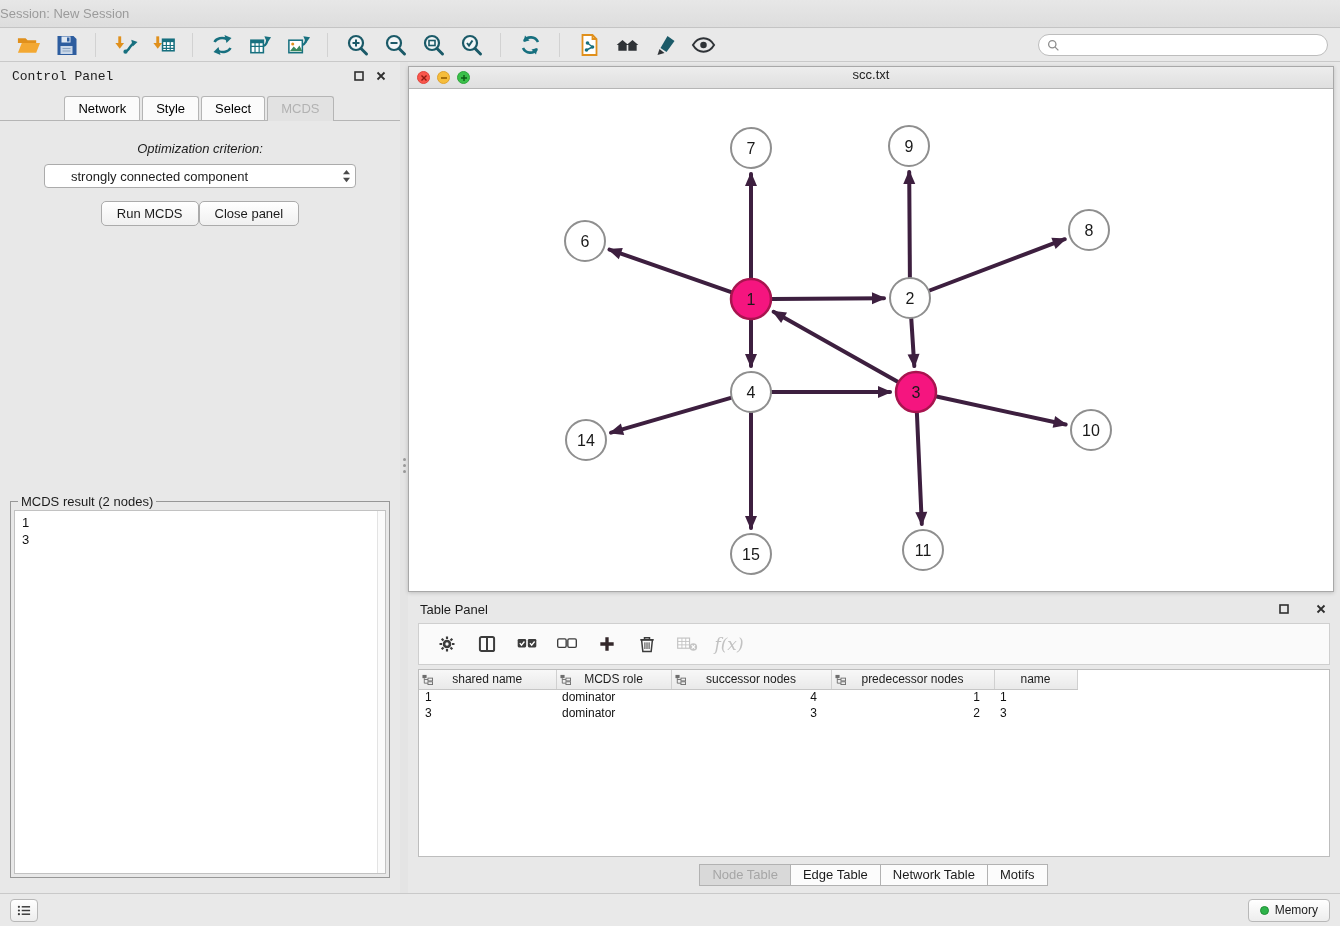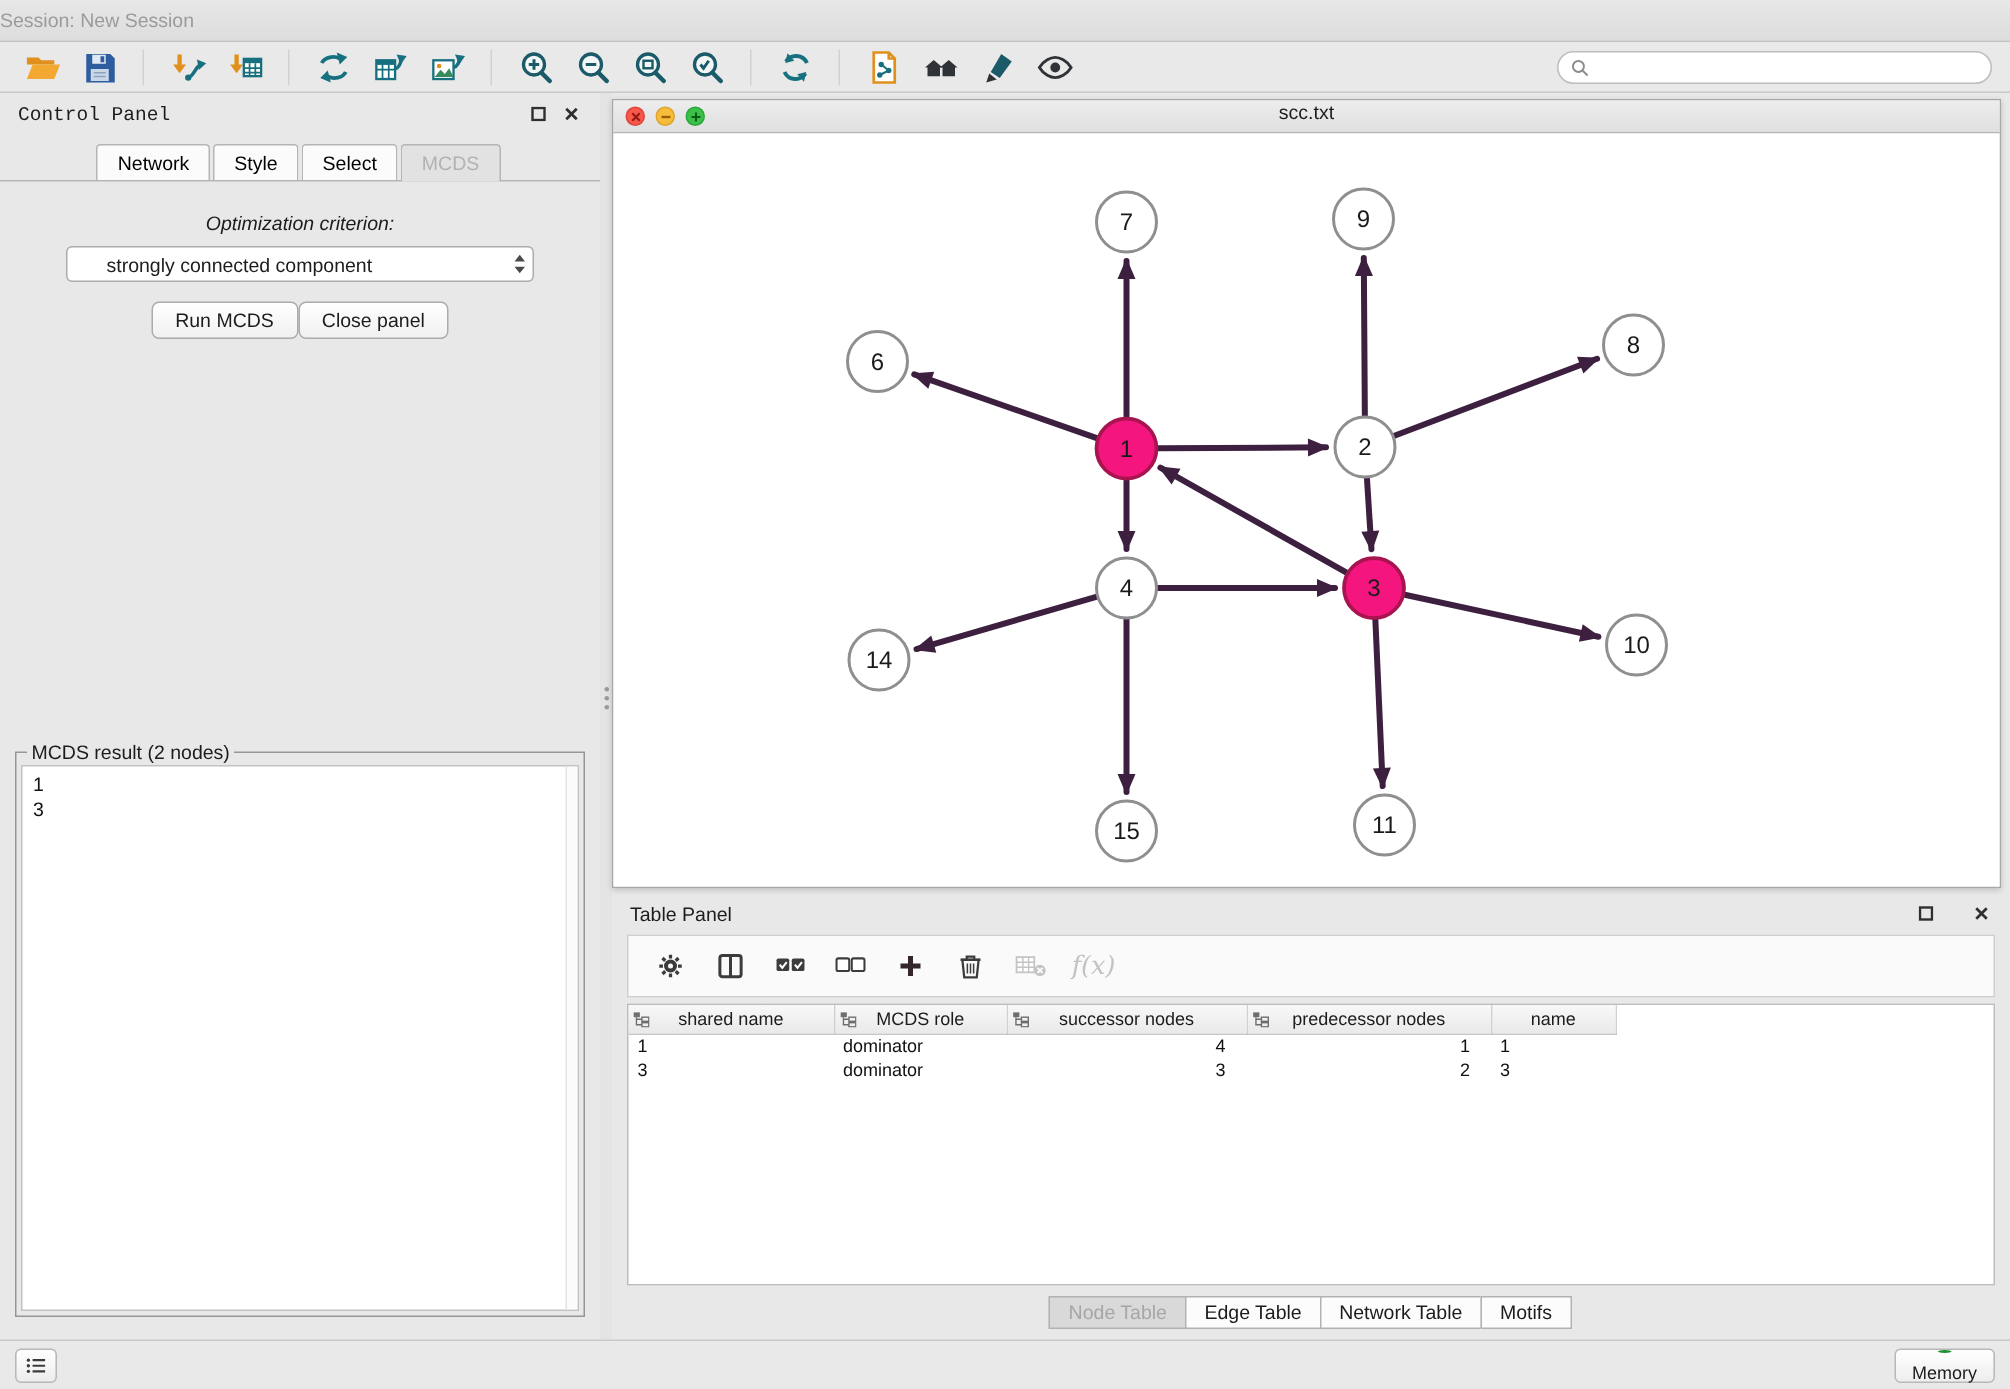--- a/index.html
+++ b/index.html
@@ -84,21 +84,21 @@
   .tp-tabs { display:flex; justify-content:center; margin-top:7px; }
   .tp-tab { font-size:13px; padding:2px 12px 3px 12px; border:1px solid #b2b2b2; background:#fcfcfc; margin-left:-1px; color:#1c1c1c; }
   .tp-tab.selected { background:#d9d9d9; color:#a6a6a6; }
 
   
   .status-bar { position:absolute; left:0; top:893px; width:1340px; height:33px; background:#e9e9e9;
     border-top:1px solid #c9c9c9; display:flex; align-items:center; padding:0 10px; }
   .list-btn { width:28px; height:23px; border:1px solid #b8b8b8; border-radius:4px;
     background:linear-gradient(#ffffff,#ededed); display:flex; align-items:center; justify-content:center; }
   .memory-btn { margin-left:auto; height:23px; border:1px solid #b8b8b8; border-radius:4px;
-    background:linear-gradient(#ffffff,#ededed); display:flex; align-items:center; gap:6px; padding:0 11px; font-size:12px; color:#1c1c1c;flex-direction:column; }
+    background:linear-gradient(#ffffff,#ededed); display:flex; align-items:center; gap:6px; padding:0 11px; font-size:12px; color:#1c1c1c; }
   .mem-dot { width:9px; height:9px; border-radius:50%; background:#2db34a; border:1px solid #1f8f35; }
 </style>
 </head>
 <body>
 
 <div class="titlebar">
   <span>Session: New Session</span>
 </div>
 
 <div class="toolbar">

